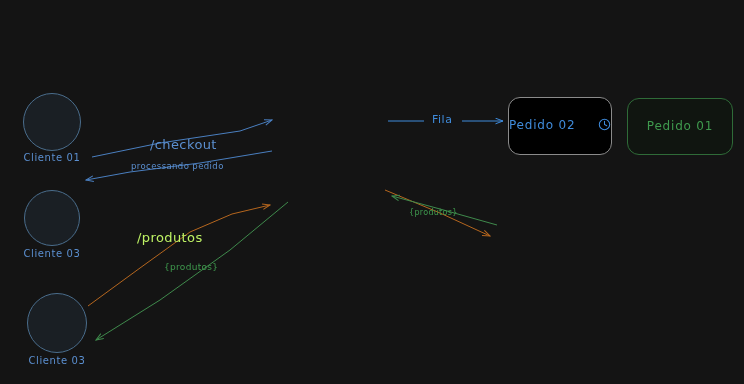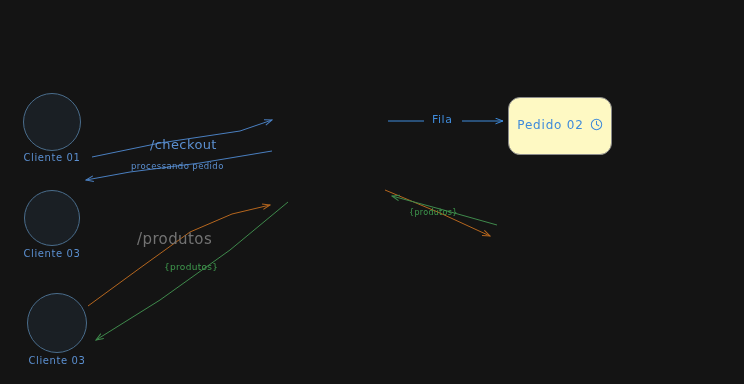--- a/index.html
+++ b/index.html
@@ -53,21 +53,22 @@
     background: transparent;
   }
   .box-server .box-text {
     color: #4f86d6;
     font-size: 12.5px;
     letter-spacing: .4px;
   }
   .box-pedido02 {
     border: 1.3px solid #8b8b8b;
     border-radius: 12px;
-    background: #fef9c3;
+    background: #000000;
+    justify-content: space-between;
   }
   .box-pedido02 .box-text {
     color: #3f8bdb;
     font-size: 12px;
     letter-spacing: .8px;
   }
   .box-pedido01 {
     border: 1.3px solid #2f6b38;
     border-radius: 12px;
     background: #101510;
@@ -107,22 +108,22 @@
     color: #5b8fd0;
     font-size: 8.5px;
     letter-spacing: .4px;
   }
   .lbl-fila {
     color: #3f8bdb;
     font-size: 11px;
     letter-spacing: .5px;
   }
   .lbl-produtos-req {
-    color: #737373;
-    font-size: 15px;
+    color: #bef264;
+    font-size: 13px;
     letter-spacing: .4px;
   }
   .lbl-produtos-res {
     color: #3f9a4e;
     font-size: 9px;
     letter-spacing: .3px;
   }
   .lbl-produtos-res2 {
     color: #3f9a4e;
     font-size: 8px;
@@ -179,20 +180,23 @@
   <div class="boxnode box-pedido02" style="left:508px; top:97px; width:104px; height:58px;">
     <span class="box-text">Pedido 02</span>
     <span class="clock-icon">
       <svg width="13" height="13" viewBox="0 0 14 14">
         <circle cx="7" cy="7" r="5.6" fill="none" stroke="#3f8bdb" stroke-width="1.1"></circle>
         <path d="M7,3.6 L7,7 L9.4,8.4" fill="none" stroke="#3f8bdb" stroke-width="1.1" stroke-linecap="round"></path>
       </svg>
     </span>
   </div>
 
+  <div class="boxnode box-pedido01" style="left:627px; top:98px; width:106px; height:57px;">
+    <span class="box-text">Pedido 01</span>
+  </div>
 
 
   <div class="edge-label lbl-checkout" style="left:150px; top:137px;">/checkout</div>
 
   <div class="edge-label lbl-processando" style="left:131px; top:161px;">processando pedido</div>
 
   <div class="edge-label lbl-fila" style="left:432px; top:113px;">Fila</div>
 
   <div class="edge-label lbl-produtos-req" style="left:137px; top:230px;">/produtos</div>
 

